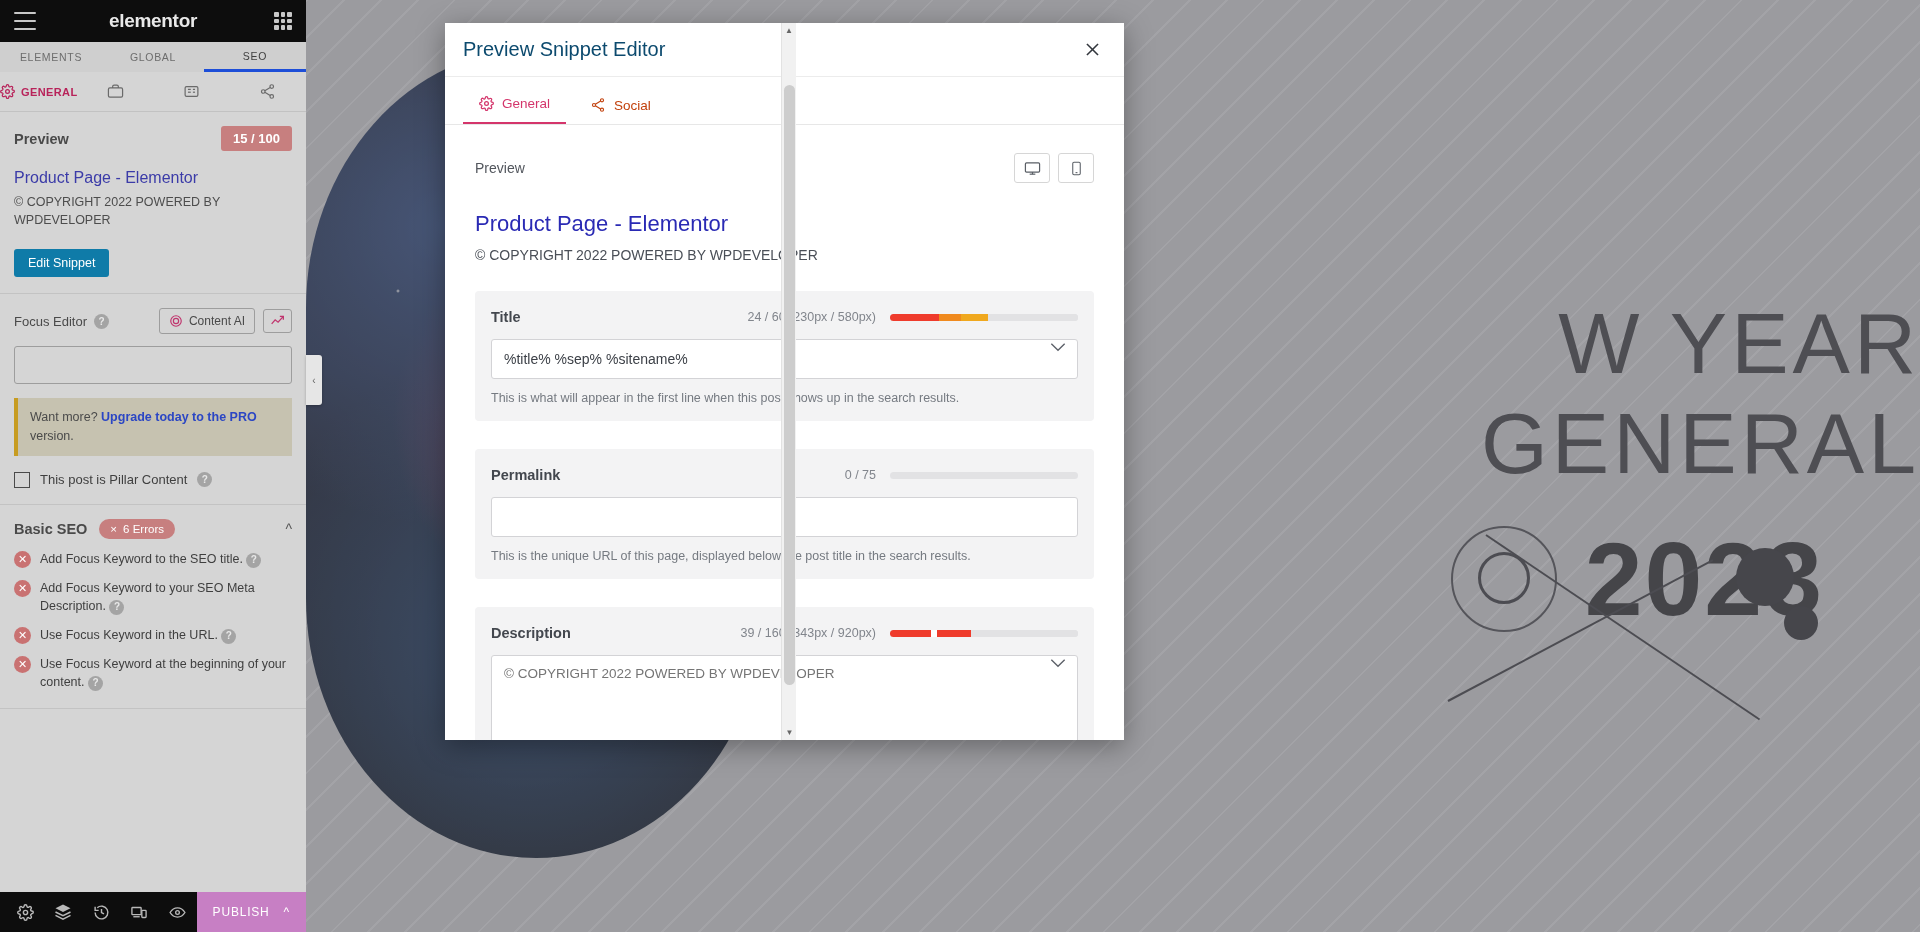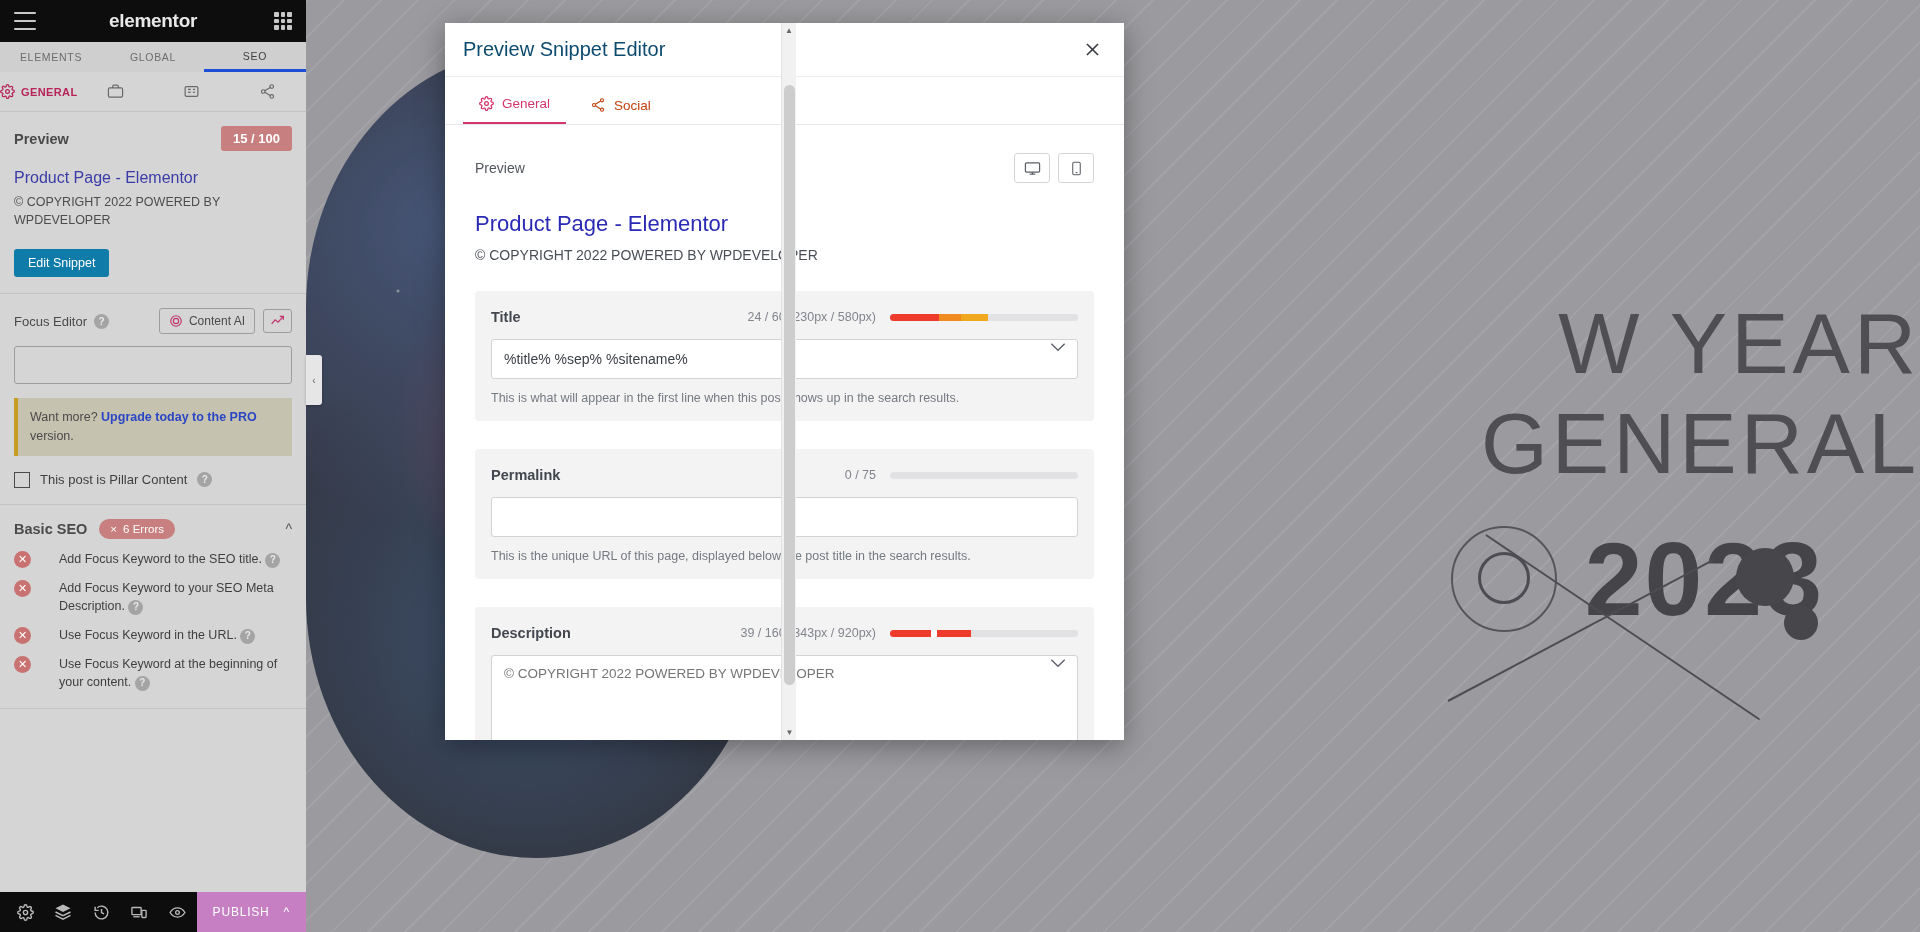--- a/index.html
+++ b/index.html
@@ -138,21 +138,21 @@
     cursor: pointer; }
   .pillar-label { font-size: 13px; color: #3f3f3f; }
 
   .err-pill { background: #c77f7f; color: #fff; font-size: 11.5px; padding: 4px 11px;
     border-radius: 11px; display: inline-flex; align-items: center; gap: 6px; }
   .chev { color: #555; font-size: 14px; cursor: pointer; }
   .err-item { display: flex; align-items: flex-start; gap: 9px; margin-top: 11px; }
   .err-ico { flex: 0 0 17px; width: 17px; height: 17px; border-radius: 50%; background: #c97272;
     color: #fff; font-size: 11px; display: flex; align-items: center; justify-content: center;
     margin-top: 1px; }
-  .err-text { font-size: 12.5px; color: #3f3f3f; line-height: 1.45; margin-left: 19px; }
+  .err-text { font-size: 12.5px; color: #3f3f3f; line-height: 1.45; }
 
   .panel-footer { position: absolute; left: 0; bottom: 0; width: 306px; height: 40px;
     background: #0d0d0d; display: flex; align-items: center; }
   .foot-icons { display: flex; align-items: center; gap: 0; padding-left: 6px; }
   .foot-ico { width: 38px; height: 40px; display: flex; align-items: center; justify-content: center;
     cursor: pointer; color: #b9b9b9; }
   .publish { margin-left: auto; height: 40px; background: #c77fc4; color: #fff;
     display: flex; align-items: center; gap: 14px; padding: 0 16px; font-size: 12px;
     letter-spacing: .8px; cursor: pointer; }
 

